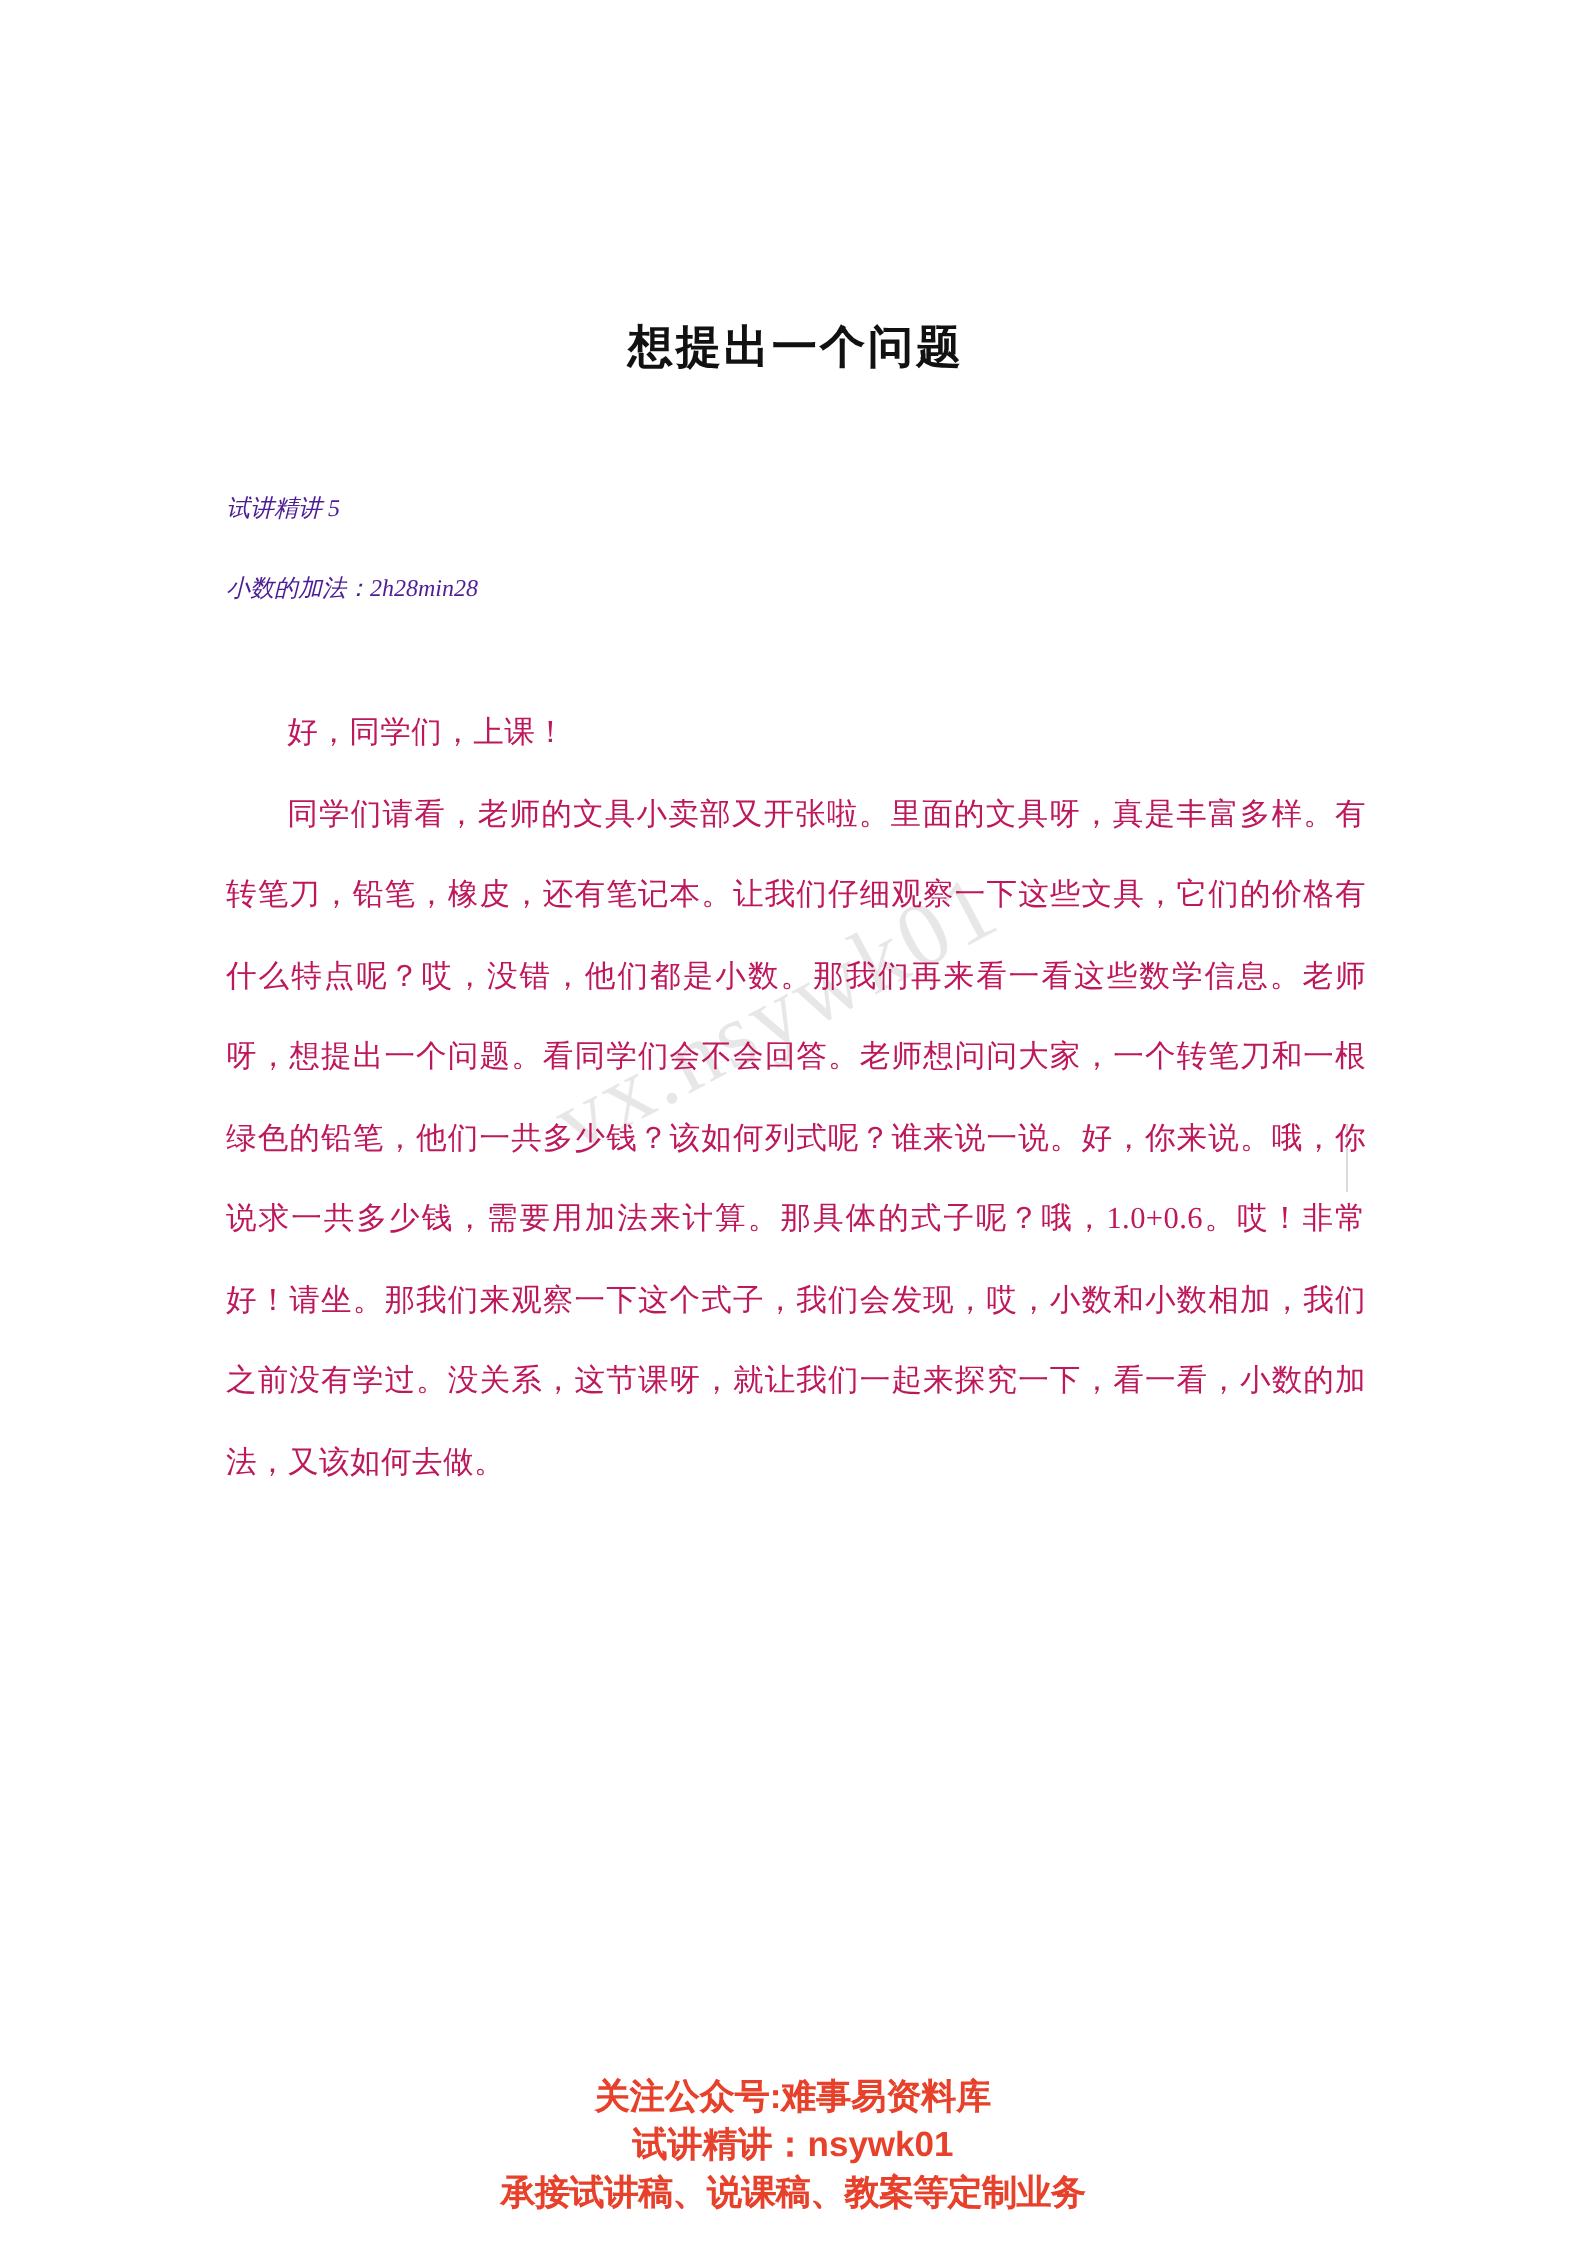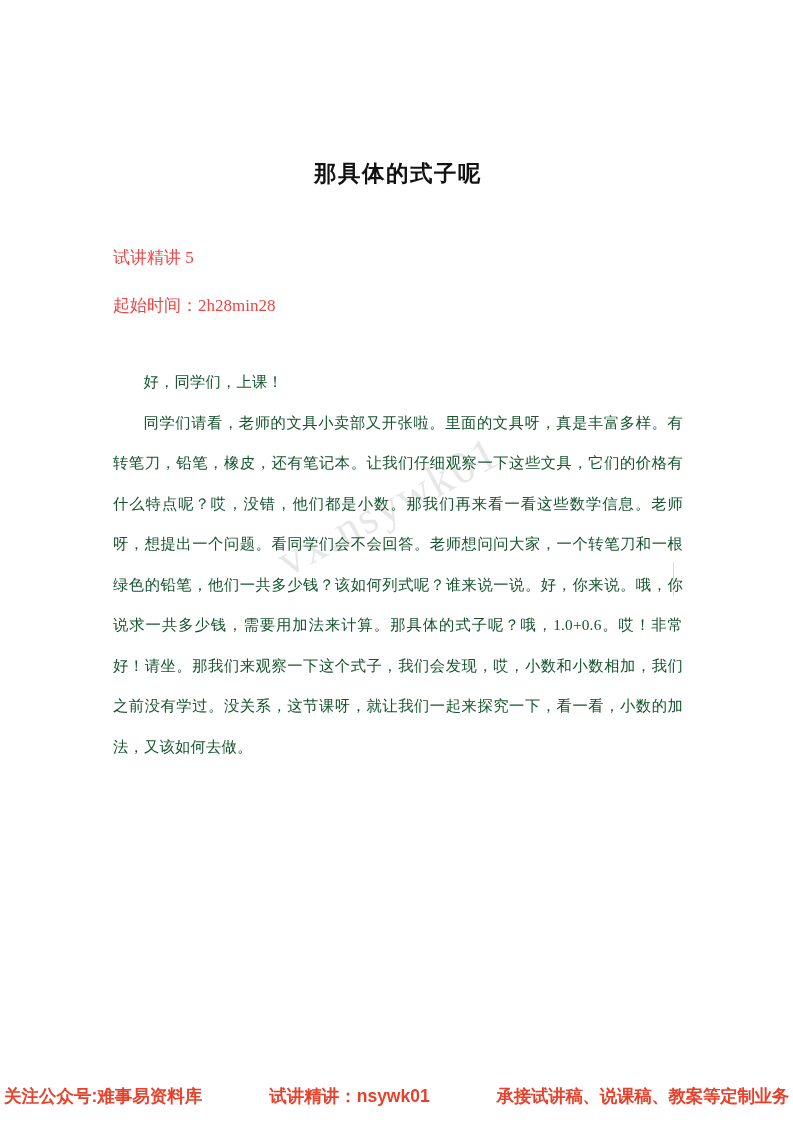--- a/index.html
+++ b/index.html
@@ -64,41 +64,42 @@
     font-weight: 700;
     letter-spacing: 1.5px;
     color: #111111;
     font-family: "Liberation Serif", "DejaVu Serif", serif;
   }
 
   .meta-block {
     margin-top: 56px;
   }
   .meta-line {
-    font-size: 17px;
+    font-size: 12px;
     line-height: 1.5;
-    color: #ef4444;
+    color: #4c1d95;
     margin: 0;
+    font-style: italic;
   }
   .meta-line + .meta-line {
     margin-top: 22px;
   }
 
   .body-block {
     margin-top: 44px;
   }
 
   .para {
     margin: 0;
     font-size: 15.3px;
     line-height: 40.5px;
     text-align: justify;
     text-justify: inter-ideograph;
     text-indent: 2em;
-    color: #14532d;
+    color: #be185d;
     letter-spacing: 0.2px;
   }
   .para + .para {
     margin-top: 0;
   }
 
   
   .footer-banner {
     position: absolute;
     left: 0;
@@ -109,41 +110,42 @@
     align-items: center;
     justify-content: space-between;
     padding: 0 4px;
     box-sizing: border-box;
     font-family: "Liberation Sans", "DejaVu Sans", sans-serif;
     font-weight: 700;
     font-size: 17.5px;
     color: #e8412b;
     letter-spacing: 0px;
     white-space: nowrap;
+    flex-direction: column;
   }
   .footer-seg { display: inline-block; }
   .footer-seg.tight { letter-spacing: -0.3px; }
 </style>
 </head>
 <body>
 
 <div class="page">
 
   <div class="watermark-layer">
     <div class="watermark wm-a">vx.nsywk01</div>
     <div class="caret-mark"></div>
   </div>
 
   <div class="content">
 
-    <h1 class="doc-title">那具体的式子呢</h1>
+    <h1 class="doc-title">想提出一个问题</h1>
 
     <div class="meta-block">
       <p class="meta-line">试讲精讲 5</p>
-      <p class="meta-line">起始时间：2h28min28</p>
+      <p class="meta-line">小数的加法：2h28min28</p>
     </div>
 
     <div class="body-block">
       <p class="para">好，同学们，上课！</p>
       <p class="para">同学们请看，老师的文具小卖部又开张啦。里面的文具呀，真是丰富多样。有转笔刀，铅笔，橡皮，还有笔记本。让我们仔细观察一下这些文具，它们的价格有什么特点呢？哎，没错，他们都是小数。那我们再来看一看这些数学信息。老师呀，想提出一个问题。看同学们会不会回答。老师想问问大家，一个转笔刀和一根绿色的铅笔，他们一共多少钱？该如何列式呢？谁来说一说。好，你来说。哦，你说求一共多少钱，需要用加法来计算。那具体的式子呢？哦，1.0+0.6。哎！非常好！请坐。那我们来观察一下这个式子，我们会发现，哎，小数和小数相加，我们之前没有学过。没关系，这节课呀，就让我们一起来探究一下，看一看，小数的加法，又该如何去做。</p>
     </div>
 
   </div>
 
   <div class="footer-banner">

